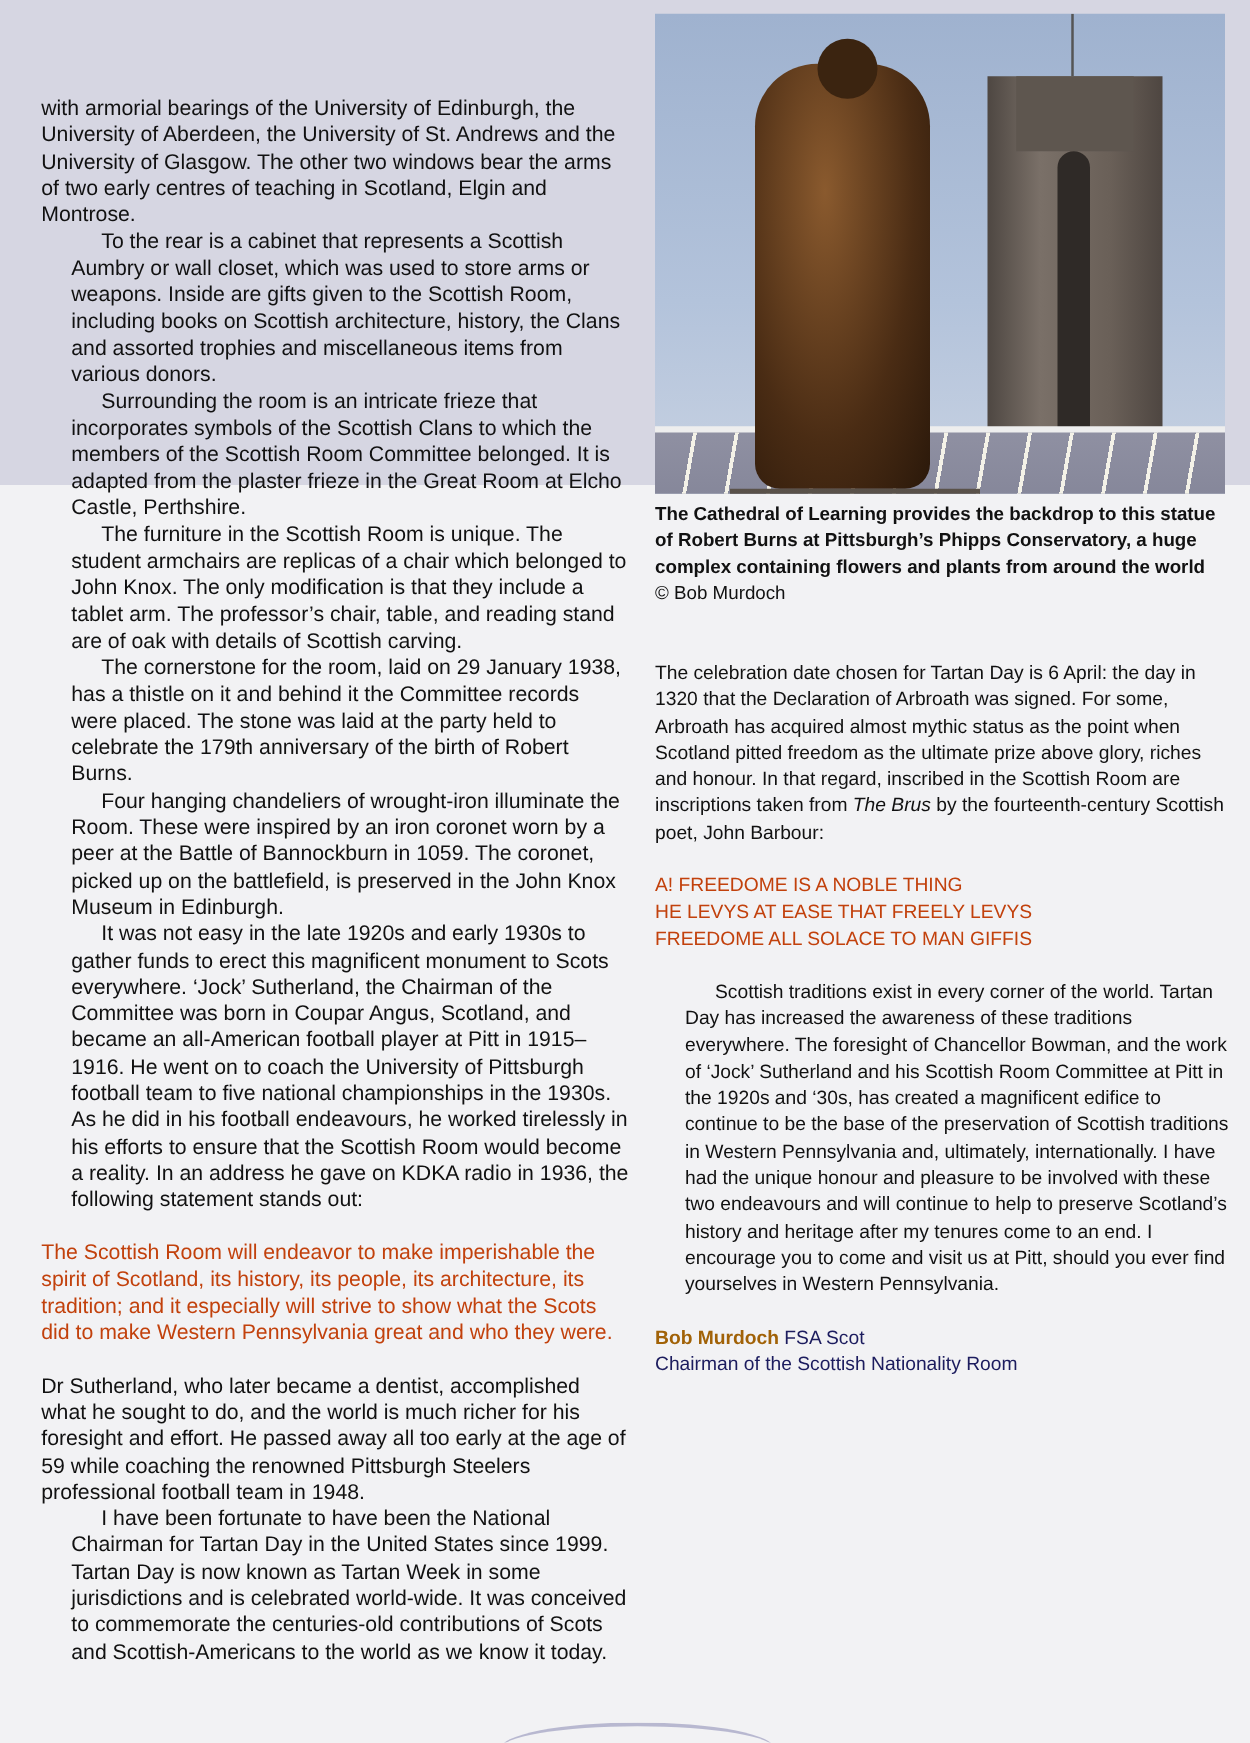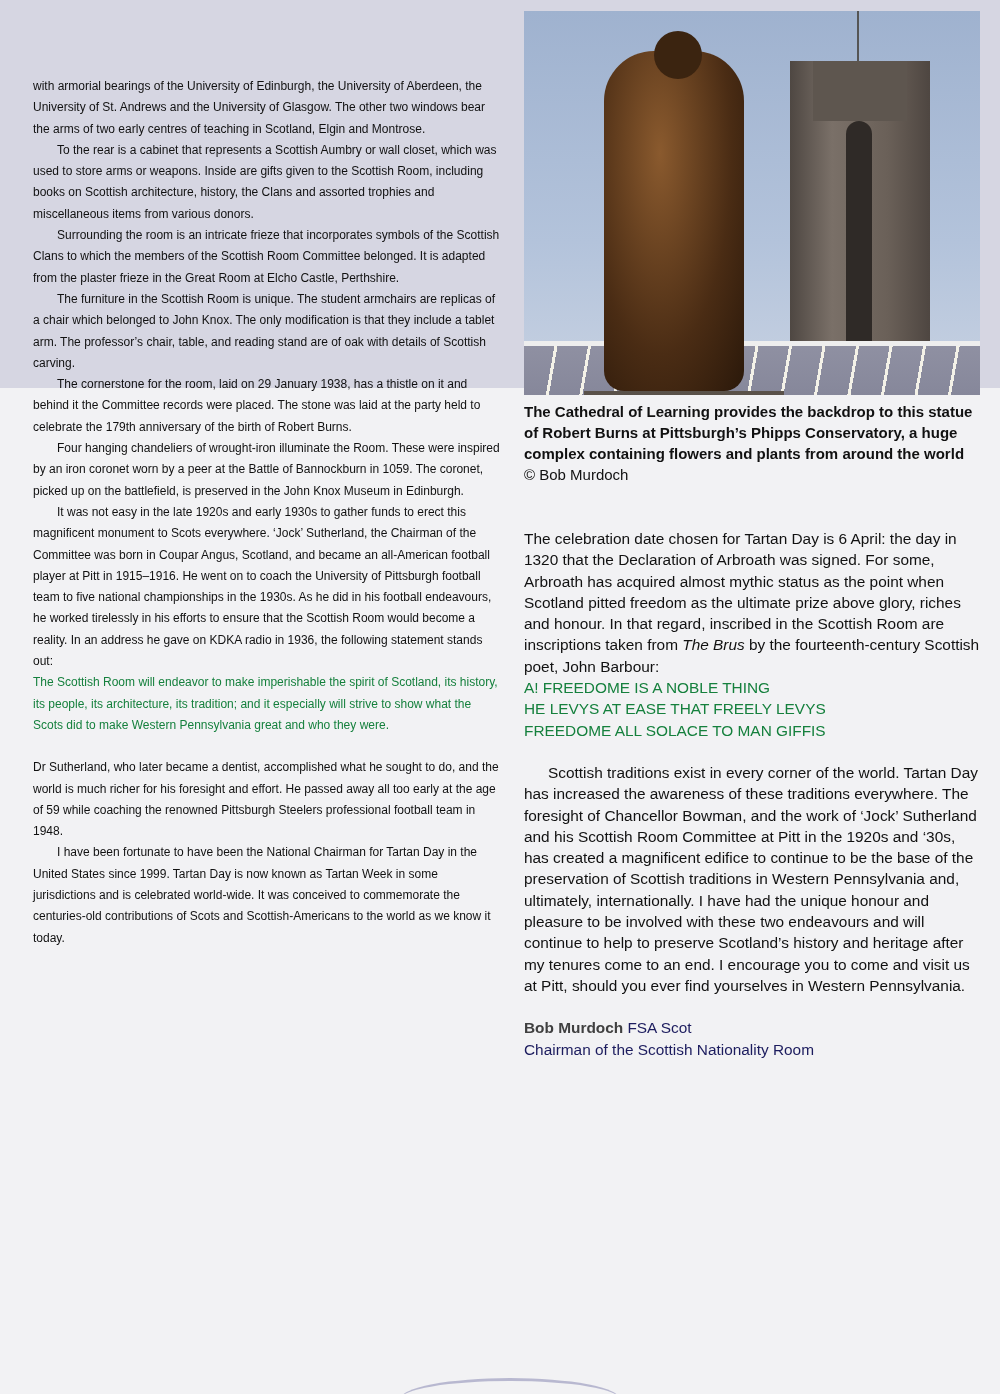--- a/index.html
+++ b/index.html
@@ -12,29 +12,29 @@
   .tint-top {
     position: absolute; left: 0; top: 0; width: 1000px; height: 388px;
     background: #d6d6e2;
   }
   .page-bottom-arc {
     position: absolute; left: 400px; top: 1378px; width: 220px; height: 40px;
     border-top: 3px solid #b8b8d0; border-radius: 50%;
   }
   .col-left {
     position: absolute; left: 33px; top: 76px; width: 470px;
-    font-size: 12px; line-height: 21.3px;
+    font-size: 17px; line-height: 21.3px;
   }
   .col-right {
     position: absolute; left: 524px; top: 0; width: 460px;
     font-size: 15.4px; line-height: 21.3px;
   }
   p { margin: 0; }
-  p.indent { text-indent: 24px; }
-  .quote { color: #15803d; margin-bottom: 21px; }
+  p.indent { text-indent: 24px; margin-left: 24px; }
+  .quote { color: #c2410c; margin-top: 21px; margin-bottom: 21px; }
 
   
   .photo {
     position: relative; width: 456px; height: 384px; overflow: hidden;
     background: linear-gradient(#9fb2cf 0%, #b3c3db 60%, #c8d2e2 100%);
     margin-top: 11px;
   }
   .tower {
     position: absolute; left: 266px; top: 50px; width: 140px; height: 300px;
     background: linear-gradient(90deg,#4e4742,#7a7068 30%,#6a6058 70%,#4e4641);
@@ -69,21 +69,21 @@
     background: linear-gradient(#5a524a, #3f3934);
   }
   .plinth-text {
     position: absolute; left: 60px; top: 440px; width: 200px; text-align: center;
     font-family: "DejaVu Serif", serif; font-weight: bold; font-size: 20px;
     color: #2a2520; letter-spacing: 2px; text-shadow: 1px 1px 0 #6d655d;
   }
   .caption { margin-top: 6px; font-weight: bold; font-size: 15px; line-height: 21px; }
   .credit { font-size: 15px; line-height: 21px; }
   .col-right-body { margin-top: 43px; }
-  .sig-name { font-weight: bold; color: #404040; }
+  .sig-name { font-weight: bold; color: #a16207; }
   .sig { color: #1c1c5e; margin-top: 21px; }
 </style>
 </head>
 <body>
 
 <div class="tint-top"></div>
 <div class="page-bottom-arc"></div>
 
 <div class="col-left">
   <p>with armorial bearings of the University of Edinburgh, the University of Aberdeen, the University of St. Andrews and the University of Glasgow. The other two windows bear the arms of two early centres of teaching in Scotland, Elgin and Montrose.</p>

